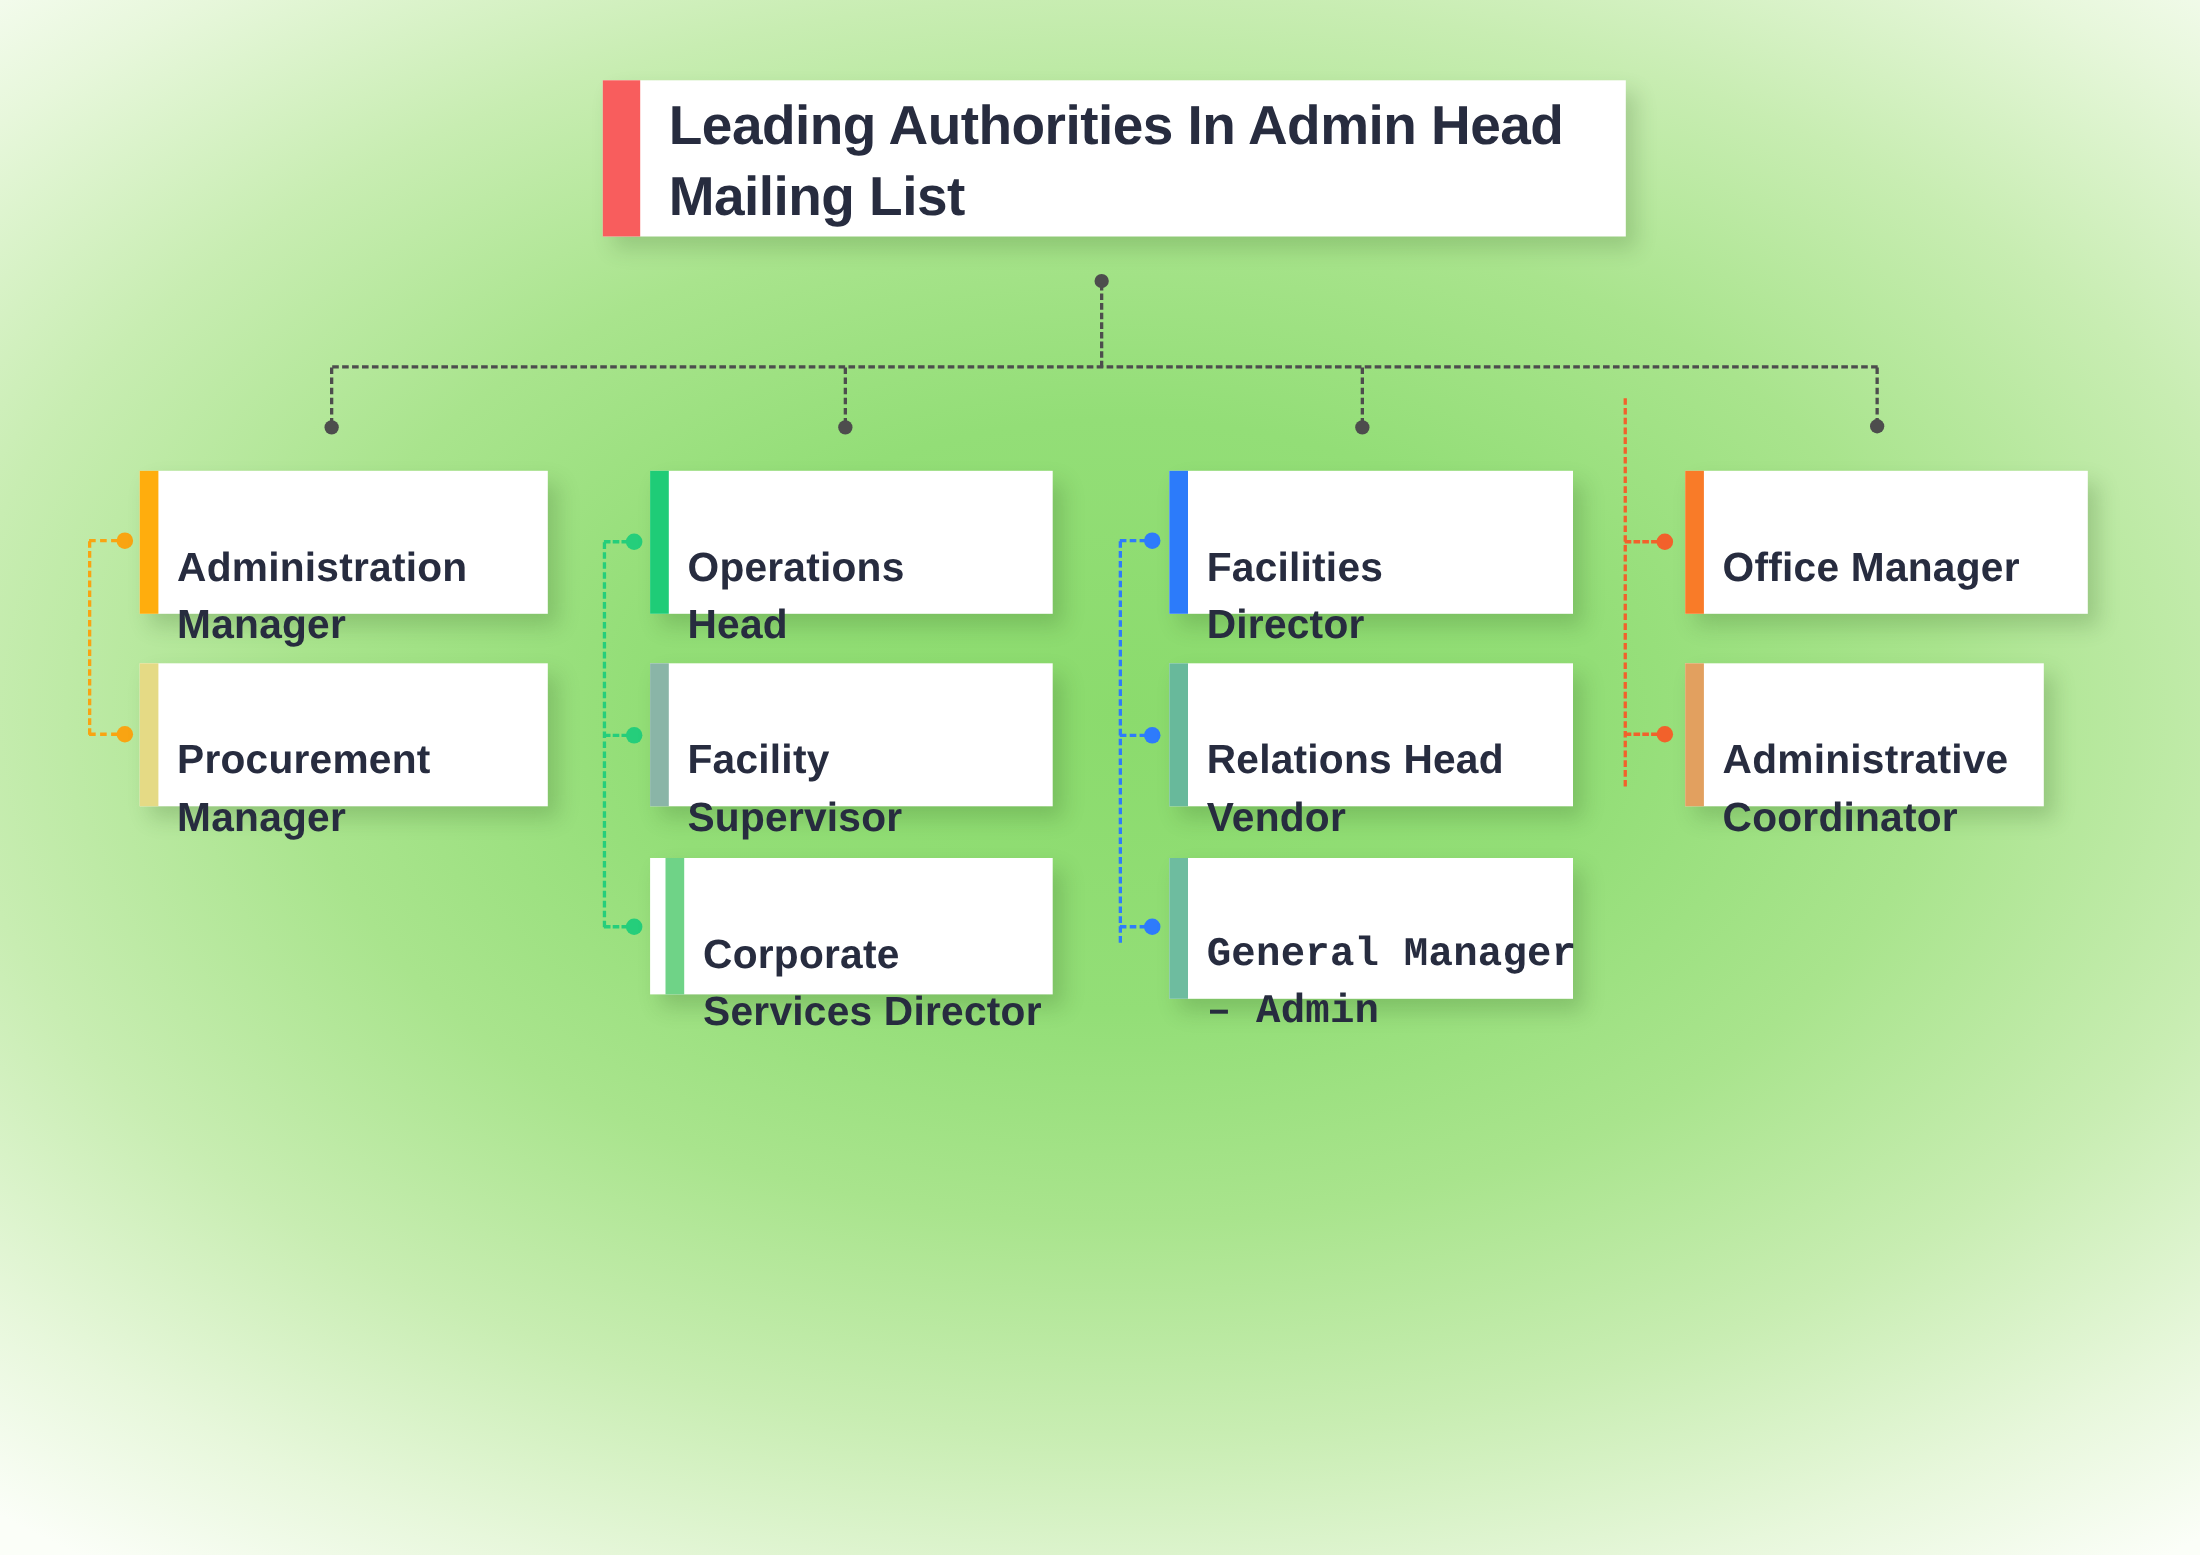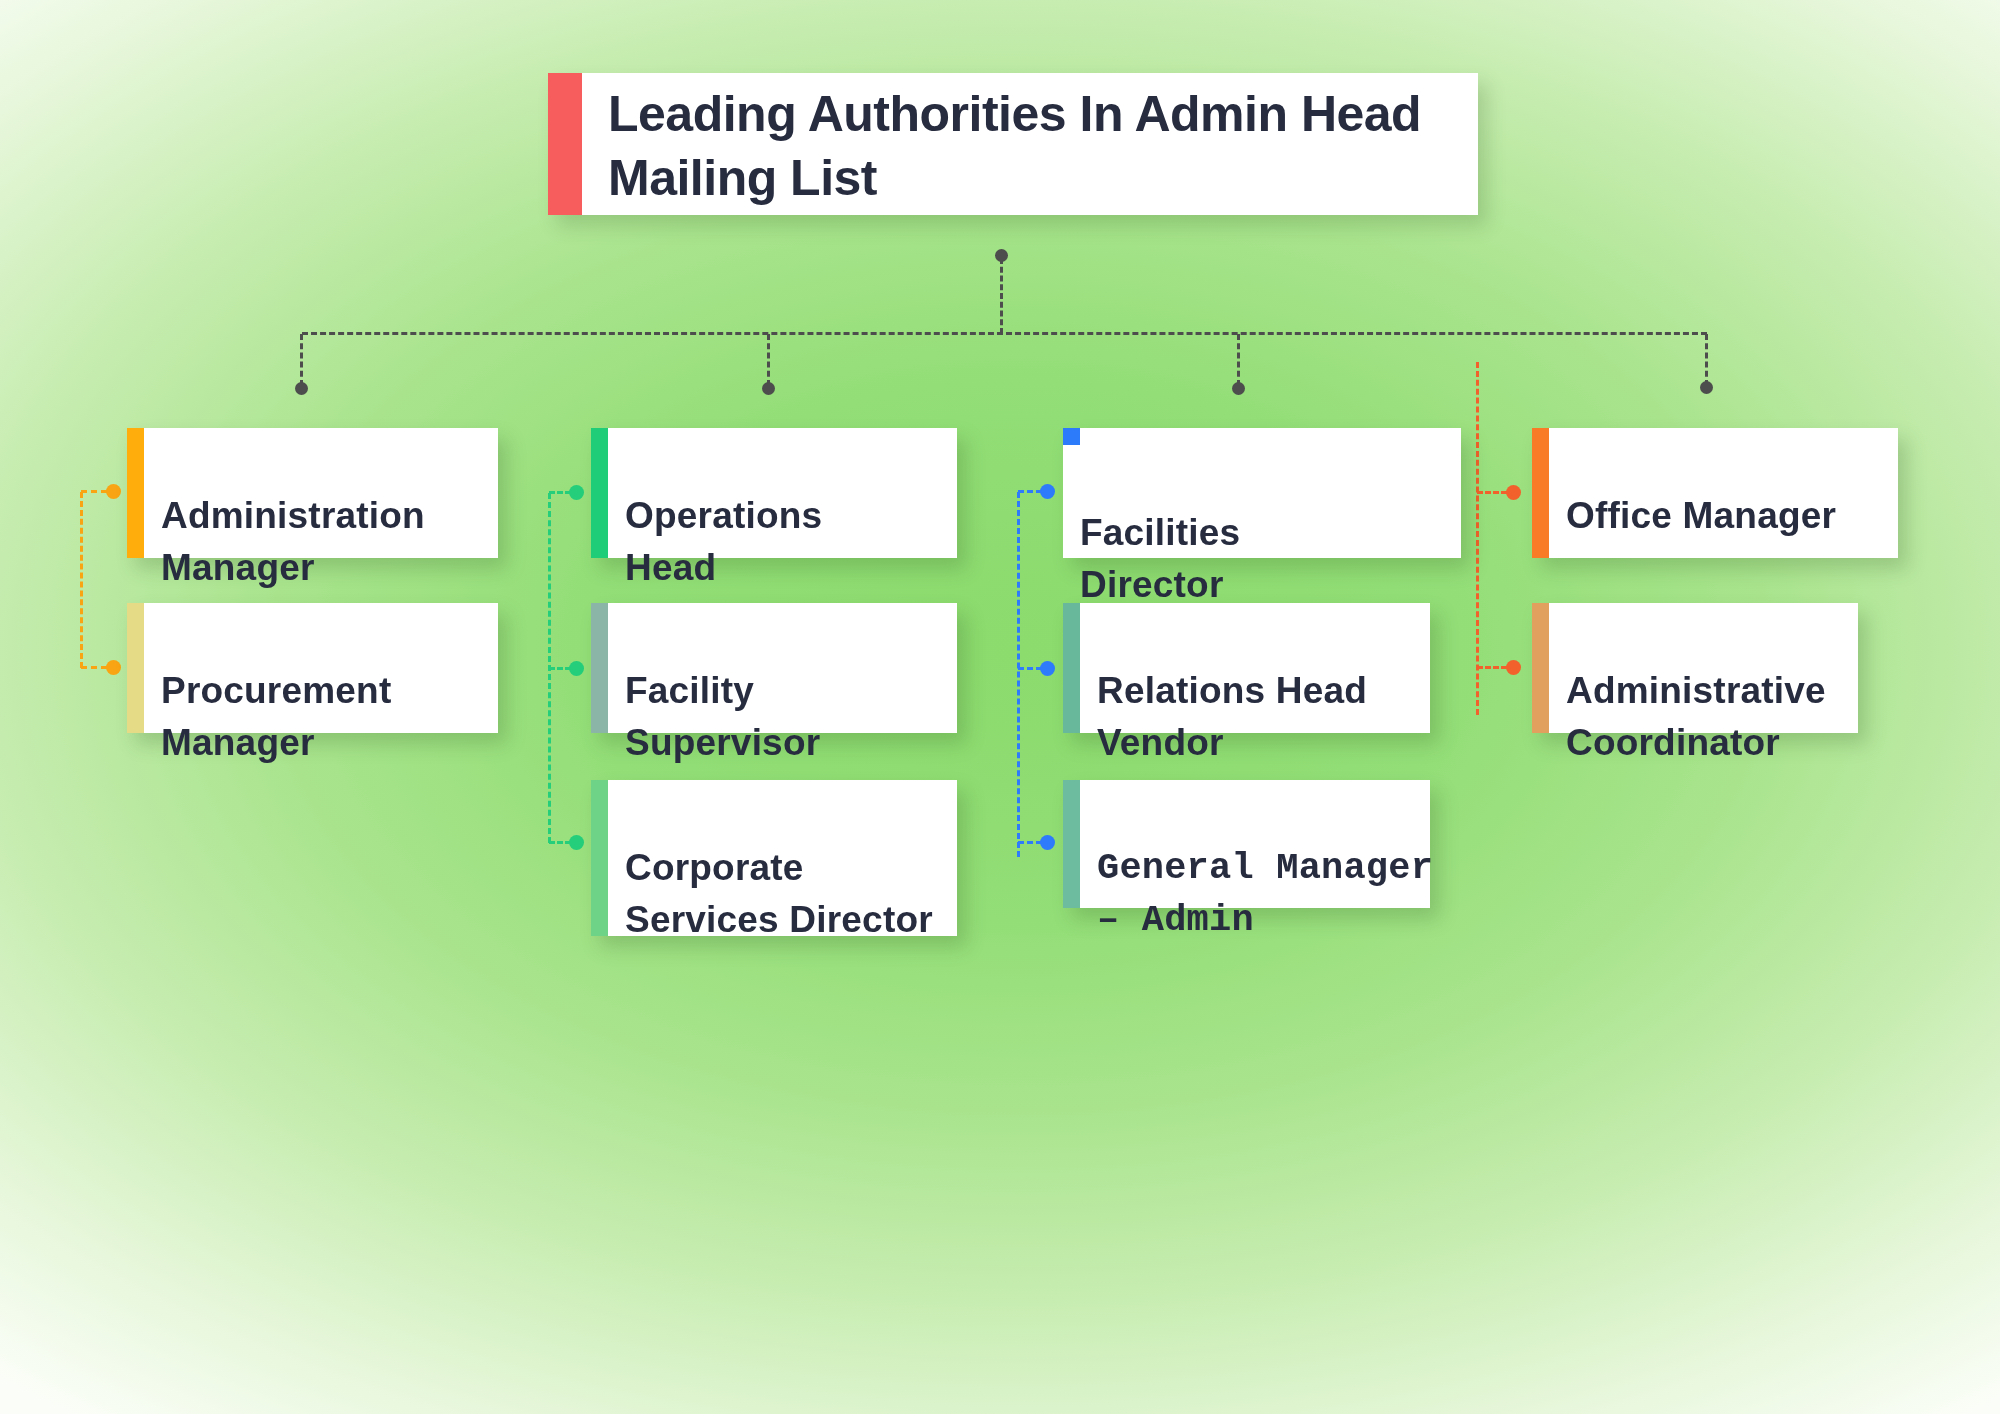--- a/index.html
+++ b/index.html
@@ -131,29 +131,29 @@
     <span>Head</span>
   </div>
 </div>
 <div class="card" style="left:591px; top:603px; width:366px; height:130px;">
   <div class="bar" style="background: rgb(138, 181, 167);"></div>
   <div class="txt">
     <span>Facility</span>
     <span>Supervisor</span>
   </div>
 </div>
-<div class="card" style="left:591px; top:780px; width:366px; height:156px;">
+<div class="card" style="left:591px; top:780px; width:366px; height:124px;justify-content:flex-end;">
   <div class="bar" style="background: rgb(111, 211, 135);"></div>
   <div class="txt">
     <span>Corporate</span>
     <span>Services Director</span>
   </div>
 </div>
 
-<div class="card" style="left:1063px; top:428px; width:398px; height:130px;flex-direction:column;">
+<div class="card" style="left:1063px; top:428px; width:367px; height:130px;">
   <div class="bar" style="background: rgb(44, 123, 250);"></div>
   <div class="txt">
     <span>Facilities</span>
     <span>Director</span>
   </div>
 </div>
 <div class="card" style="left:1063px; top:603px; width:367px; height:130px;">
   <div class="bar" style="background: rgb(104, 185, 155);"></div>
   <div class="txt">
     <span>Relations Head</span>

